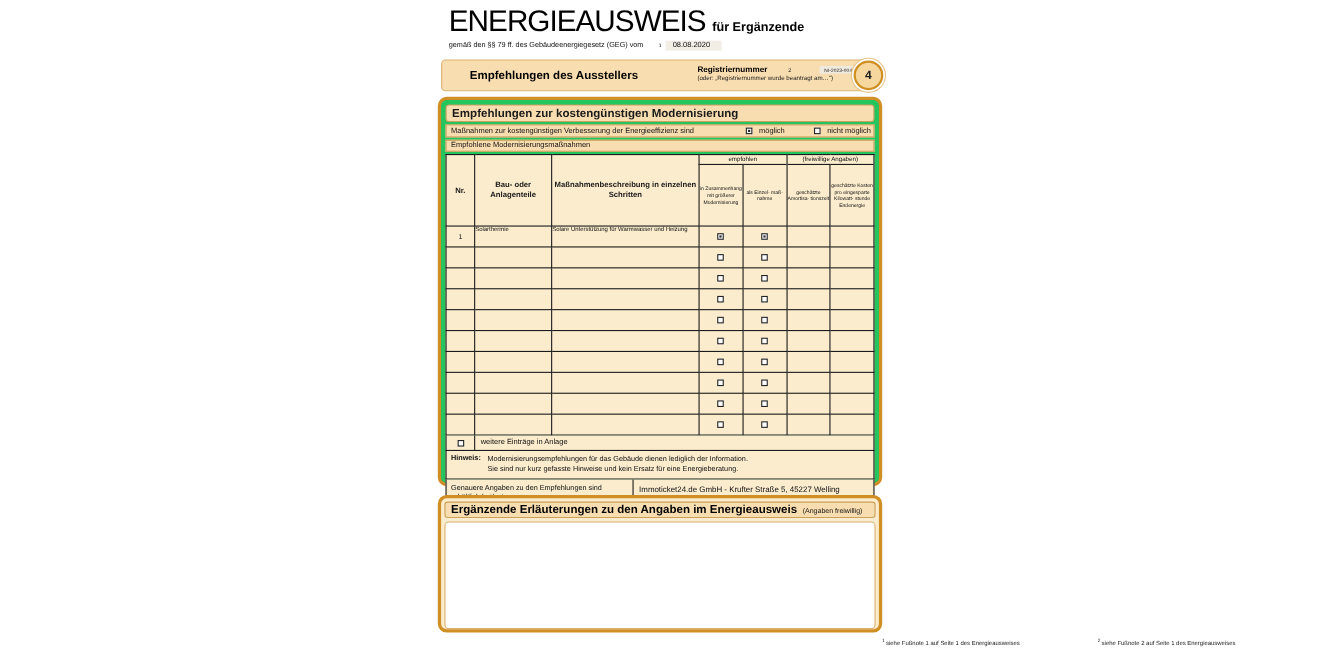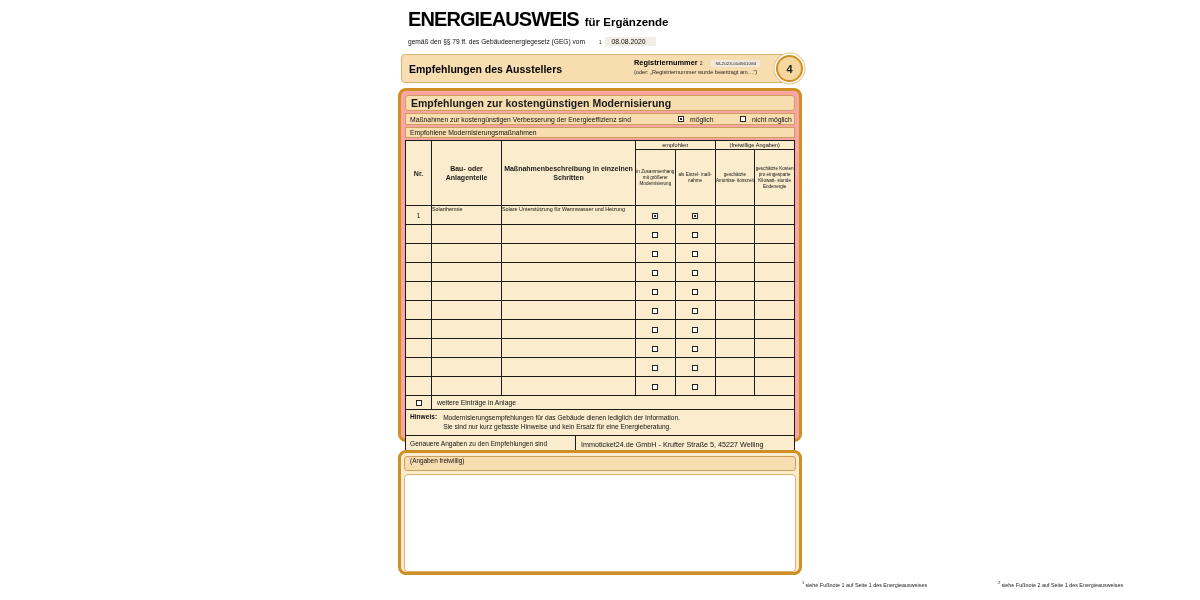--- a/index.html
+++ b/index.html
@@ -31,22 +31,22 @@
     background: #ffffff;
     padding: 3px 7px 0 7px;
   }
   .title-row {
     display: flex;
     align-items: baseline;
     gap: 6px;
     margin-top: 1px;
   }
   .title-main {
-    font-size: 20px;
-    font-weight: bold;
+    font-size: 27px;
+    font-weight: normal;
     letter-spacing: -0.9px;
     line-height: 27px;
     color: #000;
   }
   .title-sub {
     font-size: 11.5px;
     font-weight: bold;
     color: #000;
     white-space: nowrap;
   }
@@ -80,32 +80,33 @@
     border: 1px solid #d9b271;
     border-radius: 4px;
     box-sizing: border-box;
     display: flex;
     align-items: center;
   }
   .sectionbar-title {
     font-size: 10.5px;
     font-weight: bold;
     color: #000;
-    margin-left: 7px;
+    margin-left: 25px;
     white-space: nowrap;
   }
   .reg-group {
     position: absolute;
     left: 232px; top: 3px;
     width: 160px;
   }
   .reg-line1 {
     display: flex;
     align-items: baseline;
     gap: 2px;
+    justify-content: space-between;
   }
   .reg-label {
     font-size: 7.4px;
     font-weight: bold;
     color: #000;
     white-space: nowrap;
   }
   .reg-sup {
     font-size: 5px;
     vertical-align: super;
@@ -142,21 +143,21 @@
     box-sizing: border-box;
   }
 
   
   .mainpanel {
     position: absolute;
     left: 400px; top: 88px;
     width: 404px; height: 354px;
     border: 3px solid #d08f24;
     border-radius: 8px;
-    background: #fca5a5;
+    background: #22c55e;
     box-sizing: border-box;
     padding: 4px 4px 0 4px;
     margin-left: -400px;
   }
   .mp-inner {
     position: relative;
     width: 100%;
     height: 100%;
   }
 
@@ -637,20 +638,21 @@
           <div>Immoticket24.de GmbH - Krufter Straße 5, 45227 Welling</div>
           <div>Telefon: 0 26 54 - 8 80 11 99</div>
         </div>
       </div>
 
     </div>
   </div>
 
   <div class="explpanel">
     <div class="expl-title">
+      <span class="t">Ergänzende Erläuterungen zu den Angaben im Energieausweis</span>
       <span class="sub">(Angaben freiwillig)</span>
     </div>
     <div class="expl-body"></div>
   </div>
 
   <div class="footnotes">
     <div class="fn fn1">
       <span class="sup">1</span><span>siehe Fußnote 1 auf Seite 1 des Energieausweises</span>
     </div>
     <div class="fn">

